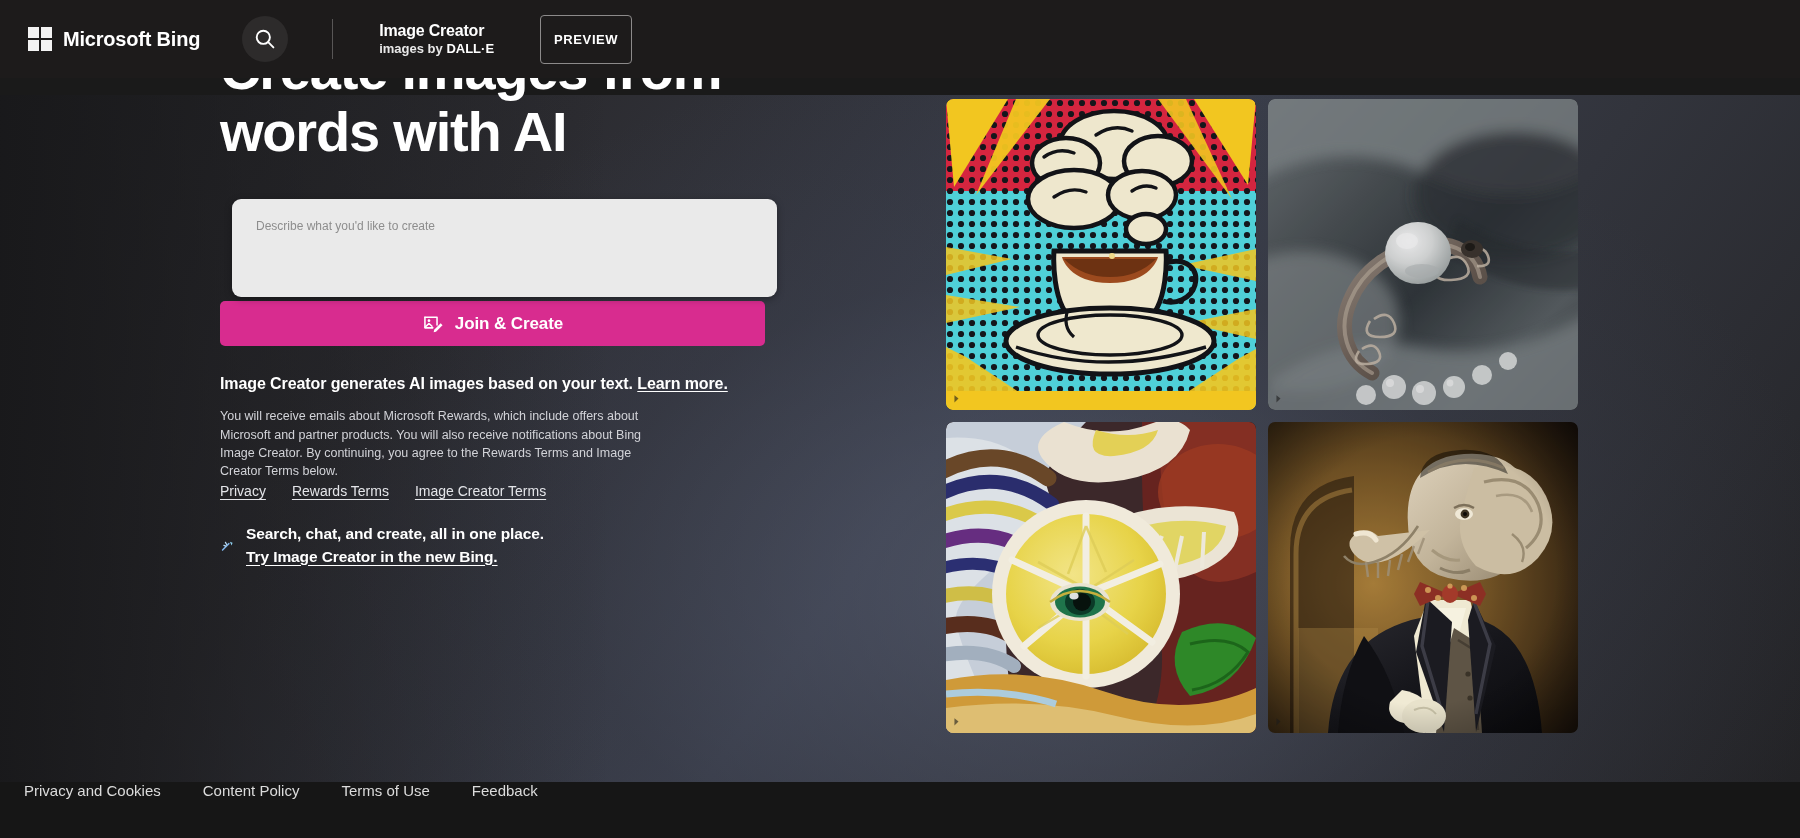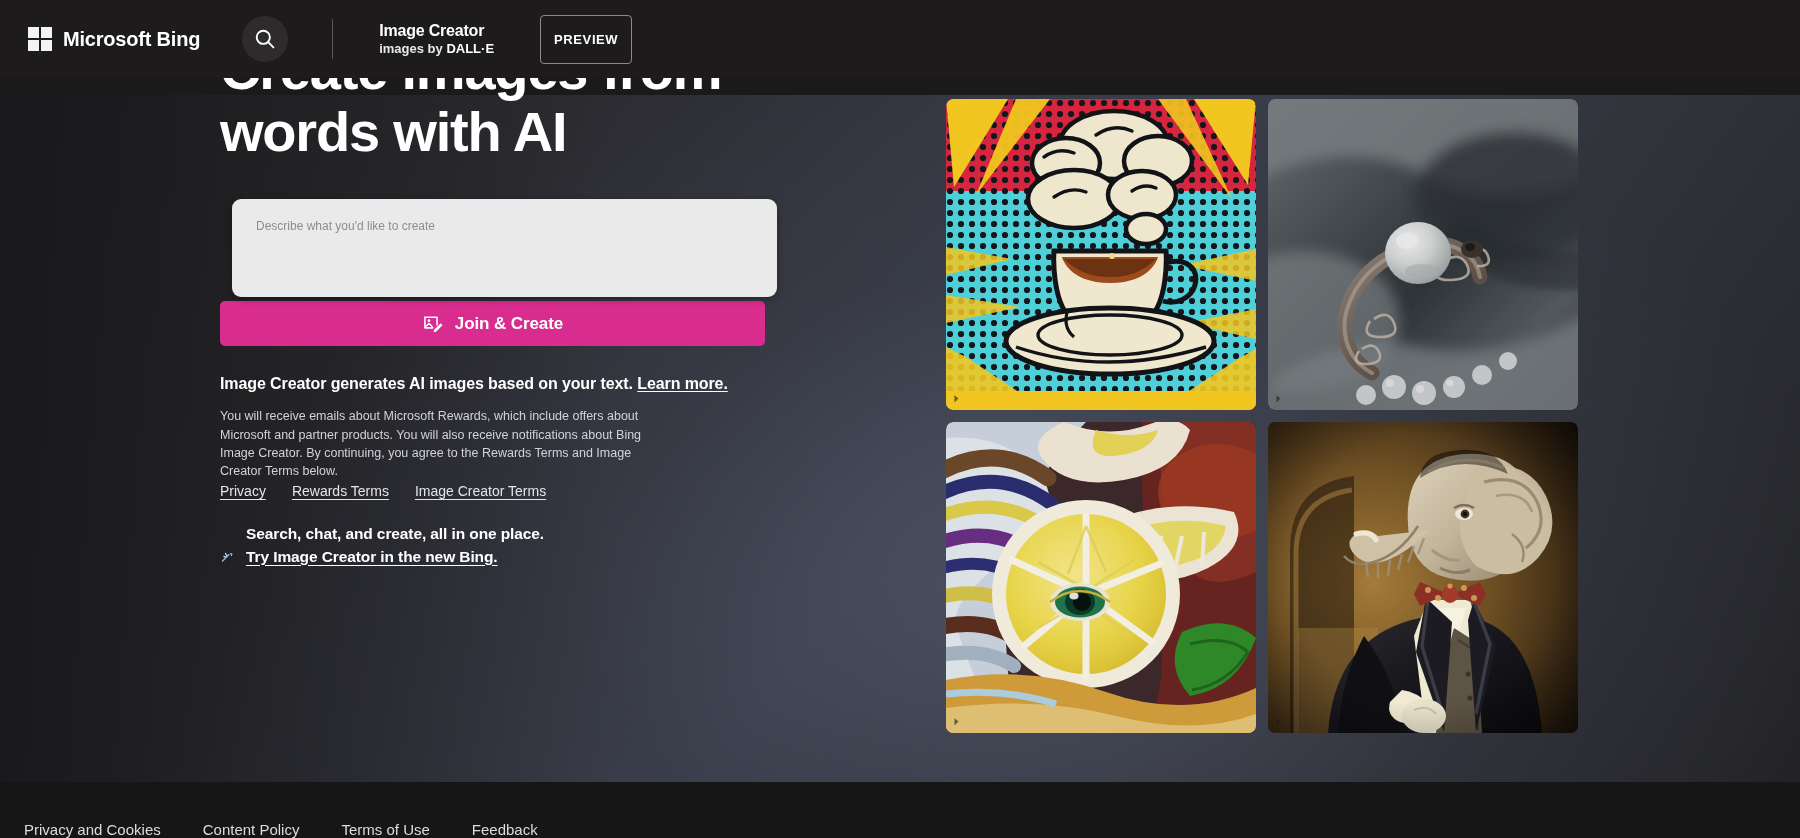--- a/index.html
+++ b/index.html
@@ -194,21 +194,21 @@
   .legal-links a {
     color: #e4e5e9;
     font-size: 14px;
     text-decoration: underline;
     text-underline-offset: 2.5px;
     white-space: nowrap;
   }
   .newbing {
     margin-top: 26px;
     display: flex;
-    align-items: flex-end;
+    align-items: center;
     gap: 9px;
   }
   .newbing-txt { display: flex; flex-direction: column; gap: 5px; }
   .newbing-l1 {
     color: #ffffff;
     font-size: 15.5px;
     font-weight: 700;
     letter-spacing: -0.1px;
   }
   .newbing-l2 {
@@ -250,21 +250,21 @@
   }
 
   
   .footer {
     position: absolute;
     left: 0; top: 782px;
     width: 1800px;
     height: 56px;
     background: #161616;
     display: flex;
-    align-items: flex-end;
+    align-items: flex-start;
     padding-left: 24px;
     gap: 42px;
     z-index: 30;
   }
   .footer a {
     color: #dcdcdc;
     font-size: 15px;
     text-decoration: none;
     white-space: nowrap;
   }

